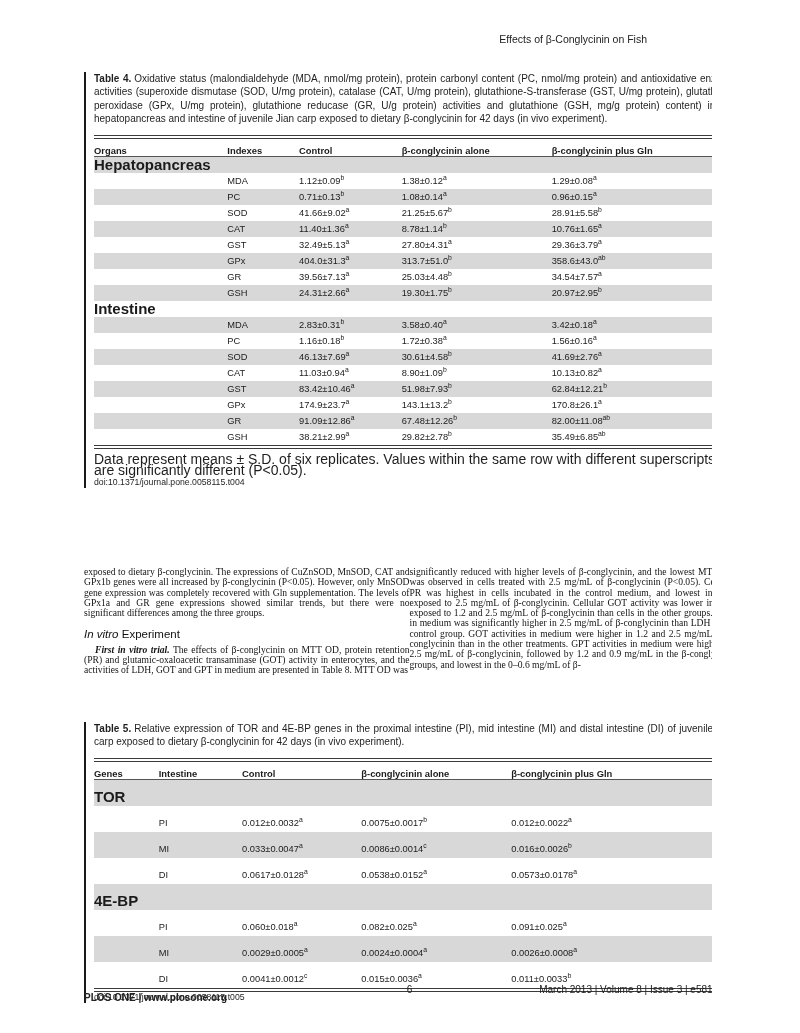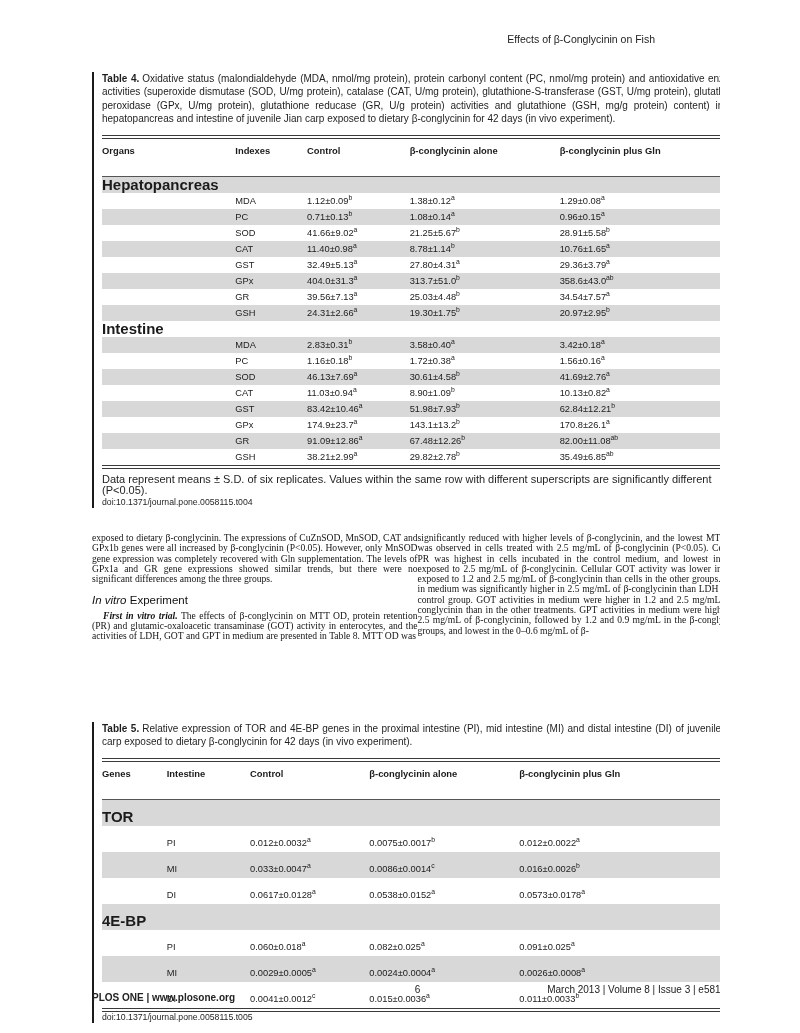--- a/index.html
+++ b/index.html
@@ -1,48 +1,48 @@
 <!DOCTYPE html>
 <html><head>
 <meta charset="utf-8">
 <style>
   html,body{margin:0;padding:0;background:#ffffff;}
   .page{position:relative;width:712px;height:1033px;background:#fff;color:#1b1b1b;
-        font-family:"Liberation Sans",sans-serif;overflow:hidden;margin-left:8px;}
+        font-family:"Liberation Sans",sans-serif;overflow:hidden;}
   .running-head{position:absolute;top:33px;right:65px;font-size:10.5px;color:#222;}
 
   
   .tblock{position:absolute;left:84px;width:651px;border-left:2px solid #1a1a1a;
           padding-left:8px;box-sizing:border-box;}
   .t4{top:72px;}
   .t5{top:722px;}
   .tcaption{font-size:10px;line-height:13.4px;text-align:justify;color:#1e1e1e;}
   .cap-label{font-weight:bold;margin-right:3px;}
   .drule{height:2px;border-top:1px solid #3a3a3a;border-bottom:1px solid #3a3a3a;margin-top:9px;}
   .brule{height:2px;border-top:1px solid #3a3a3a;border-bottom:1px solid #3a3a3a;}
   table{width:100%;border-collapse:collapse;table-layout:fixed;font-size:9.3px;color:#1b1b1b;}
-  th{text-align:left;font-weight:bold;font-size:9.4px;padding:6px 2px 20px 0;
+  th{text-align:left;font-weight:bold;font-size:9.4px;padding:6px 2px 0 0;
      border-bottom:1.5px solid #555;vertical-align:bottom;}
   td{padding:3px 2px 3px 0;line-height:10px;vertical-align:middle;}
   .t5 td{padding:12px 2px 4px 0;}
   tr.shade td{background:#d8d8d8;}
   td.sec{font-weight:bold;font-size:15px;}
   sup{font-size:6.8px;vertical-align:super;line-height:0;}
-  .tfoot{font-size:11px;line-height:11.5px;margin-top:5px;color:#1e1e1e;}
+  .tfoot{font-size:14px;line-height:11.5px;margin-top:5px;color:#1e1e1e;}
   .tdoi{font-size:8.7px;line-height:11.5px;color:#1e1e1e;}
 
   
   .t4 col.c1{width:20.8%}.t4 col.c2{width:11.2%}.t4 col.c3{width:16.0%}
   .t4 col.c4{width:23.4%}.t4 col.c5{width:28.6%}
   
   .t5 col.c1{width:10.1%}.t5 col.c2{width:13.0%}.t5 col.c3{width:18.6%}
   .t5 col.c4{width:23.4%}.t5 col.c5{width:34.9%}
 
   
-  .bodycols{position:absolute;top:533px;left:84px;width:651px;display:flex;}
+  .bodycols{position:absolute;top:567px;left:84px;width:651px;display:flex;}
   .col{flex:1;font-family:"Liberation Serif",serif;font-size:9.6px;line-height:10.3px;
        text-align:justify;color:#141414;}
   .col p{margin:0;}
   .invitro-h{font-family:"Liberation Sans",sans-serif;font-size:11.5px;font-weight:normal;
              margin:11px 0 5px 0;color:#111;}
   .it{font-style:italic;}
   .lead{font-weight:bold;font-style:italic;font-family:"Liberation Serif",serif;}
   .indent{text-indent:11px;}
 
   
@@ -101,21 +101,21 @@
           <tr>
             <td></td>
             <td>SOD</td>
             <td><span>41.66±9.02</span><sup>a</sup></td>
             <td><span>21.25±5.67</span><sup>b</sup></td>
             <td><span>28.91±5.58</span><sup>b</sup></td>
           </tr>
           <tr class="shade">
             <td></td>
             <td>CAT</td>
-            <td><span>11.40±0.98</span><sup>a</sup></td>
+            <td><span>11.40±1.36</span><sup>a</sup></td>
             <td><span>8.78±1.14</span><sup>b</sup></td>
             <td><span>10.76±1.65</span><sup>a</sup></td>
           </tr>
           <tr>
             <td></td>
             <td>GST</td>
             <td><span>32.49±5.13</span><sup>a</sup></td>
             <td><span>27.80±4.31</span><sup>a</sup></td>
             <td><span>29.36±3.79</span><sup>a</sup></td>
           </tr>

